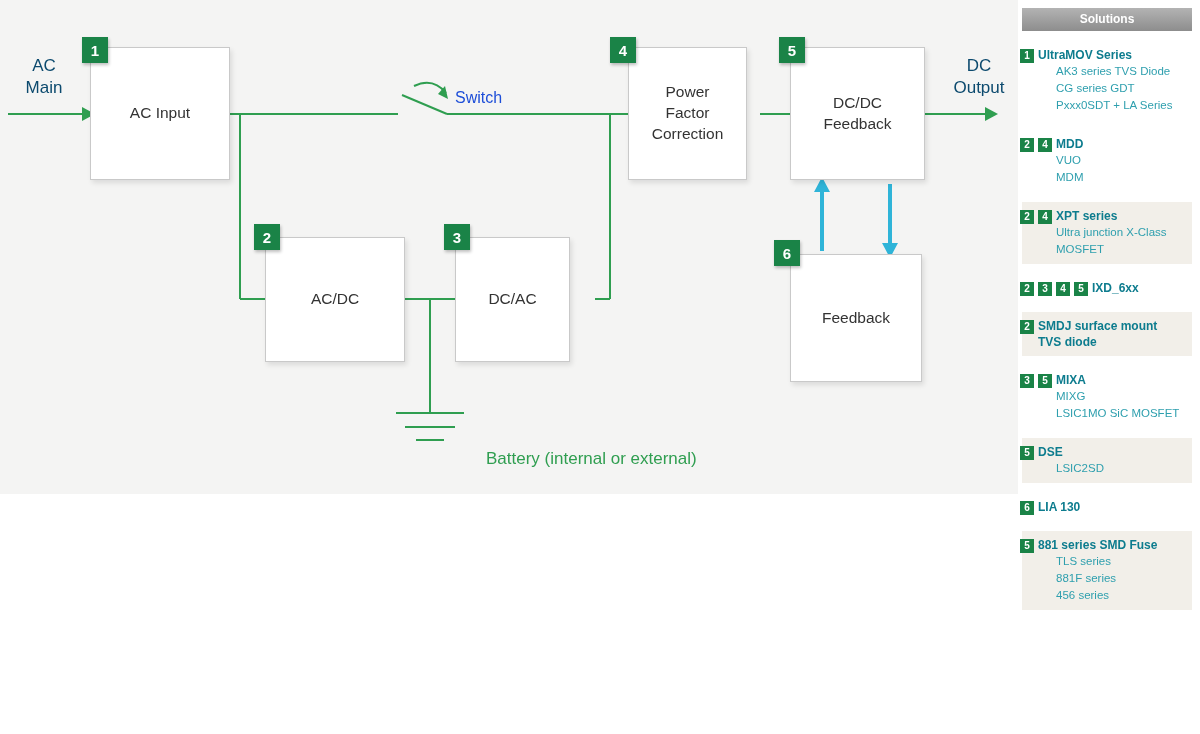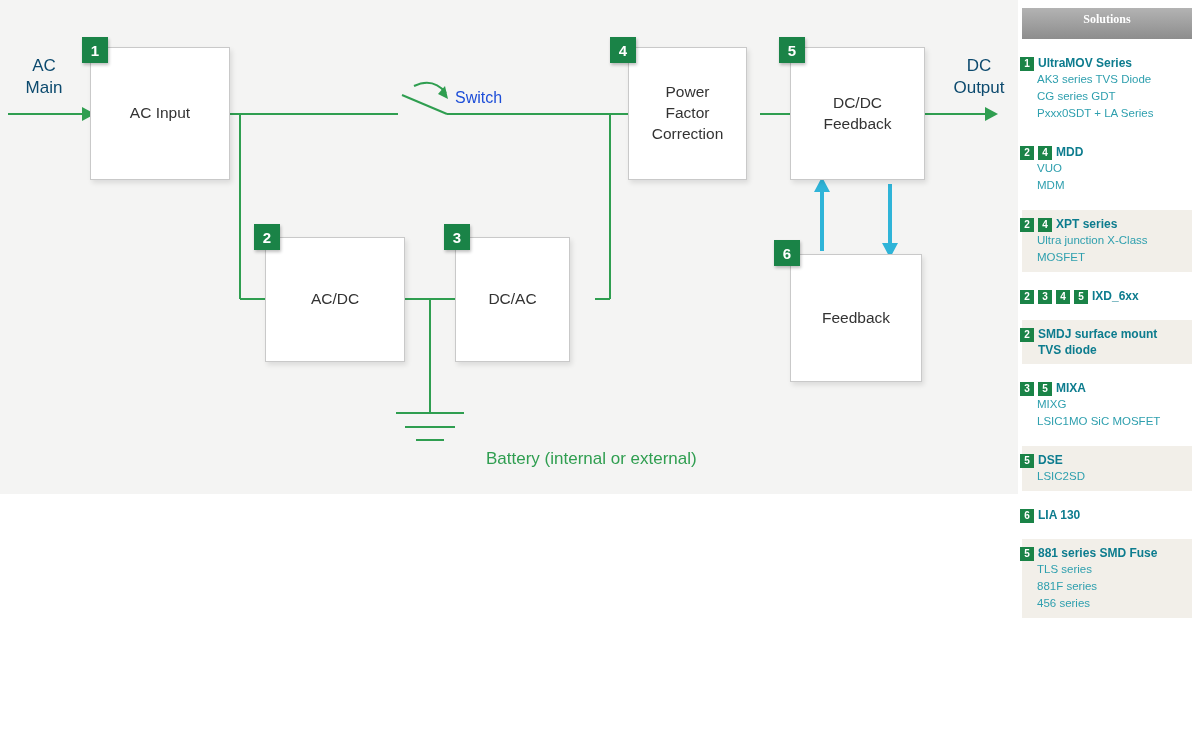--- a/index.html
+++ b/index.html
@@ -49,34 +49,34 @@
   .lbl-ac-main   { left:14px;  top:55px;  width:60px; text-align:center; }
   .lbl-dc-output { left:944px; top:55px;  width:70px; text-align:center; }
   .lbl-switch    { left:455px; top:88px;  color:#1d4ed8; font-size:16px; }
   .lbl-battery   { left:486px; top:448px; color:#2f9e50; }
 
   
   .sidebar { position:absolute; left:1022px; top:8px; width:170px; }
   .sb-header {
     background:linear-gradient(#b3b3b3,#8d8d8d);
     color:#ffffff; font-weight:bold; font-size:12px;
-    text-align:center; padding:4px 0 12px 0;font-family:Liberation Serif, serif;
+    text-align:center; padding:4px 0 5px 0;
   }
   .sol-item { margin-top:10px; padding:6px 8px; }
   .sol-item.shaded { background:#f2efe9; }
   .sol-head {
     padding-left:8px; text-indent:-18px;
     font-weight:bold; color:#0d7c8e; font-size:12px; line-height:16px;
   }
   .sbadge {
     display:inline-block; width:14px; height:14px; line-height:14px;
     background:#1a8347; color:#fff; font-size:10px; font-weight:bold;
     text-align:center; text-indent:0; margin-right:4px;
   }
-  .sol-sub { color:#2e9fae; font-size:11.5px; line-height:17px; margin-left:7px; }
+  .sol-sub { color:#2e9fae; font-size:11.5px; line-height:17px; margin-left:26px; }
 </style>
 </head>
 <body>
 
 <div class="diagram">
 
   <svg class="wires" viewBox="0 0 1018 494">
 
     <g stroke="#2f9e50" stroke-width="2" fill="none">
       <path d="M8 114 H82"></path>

